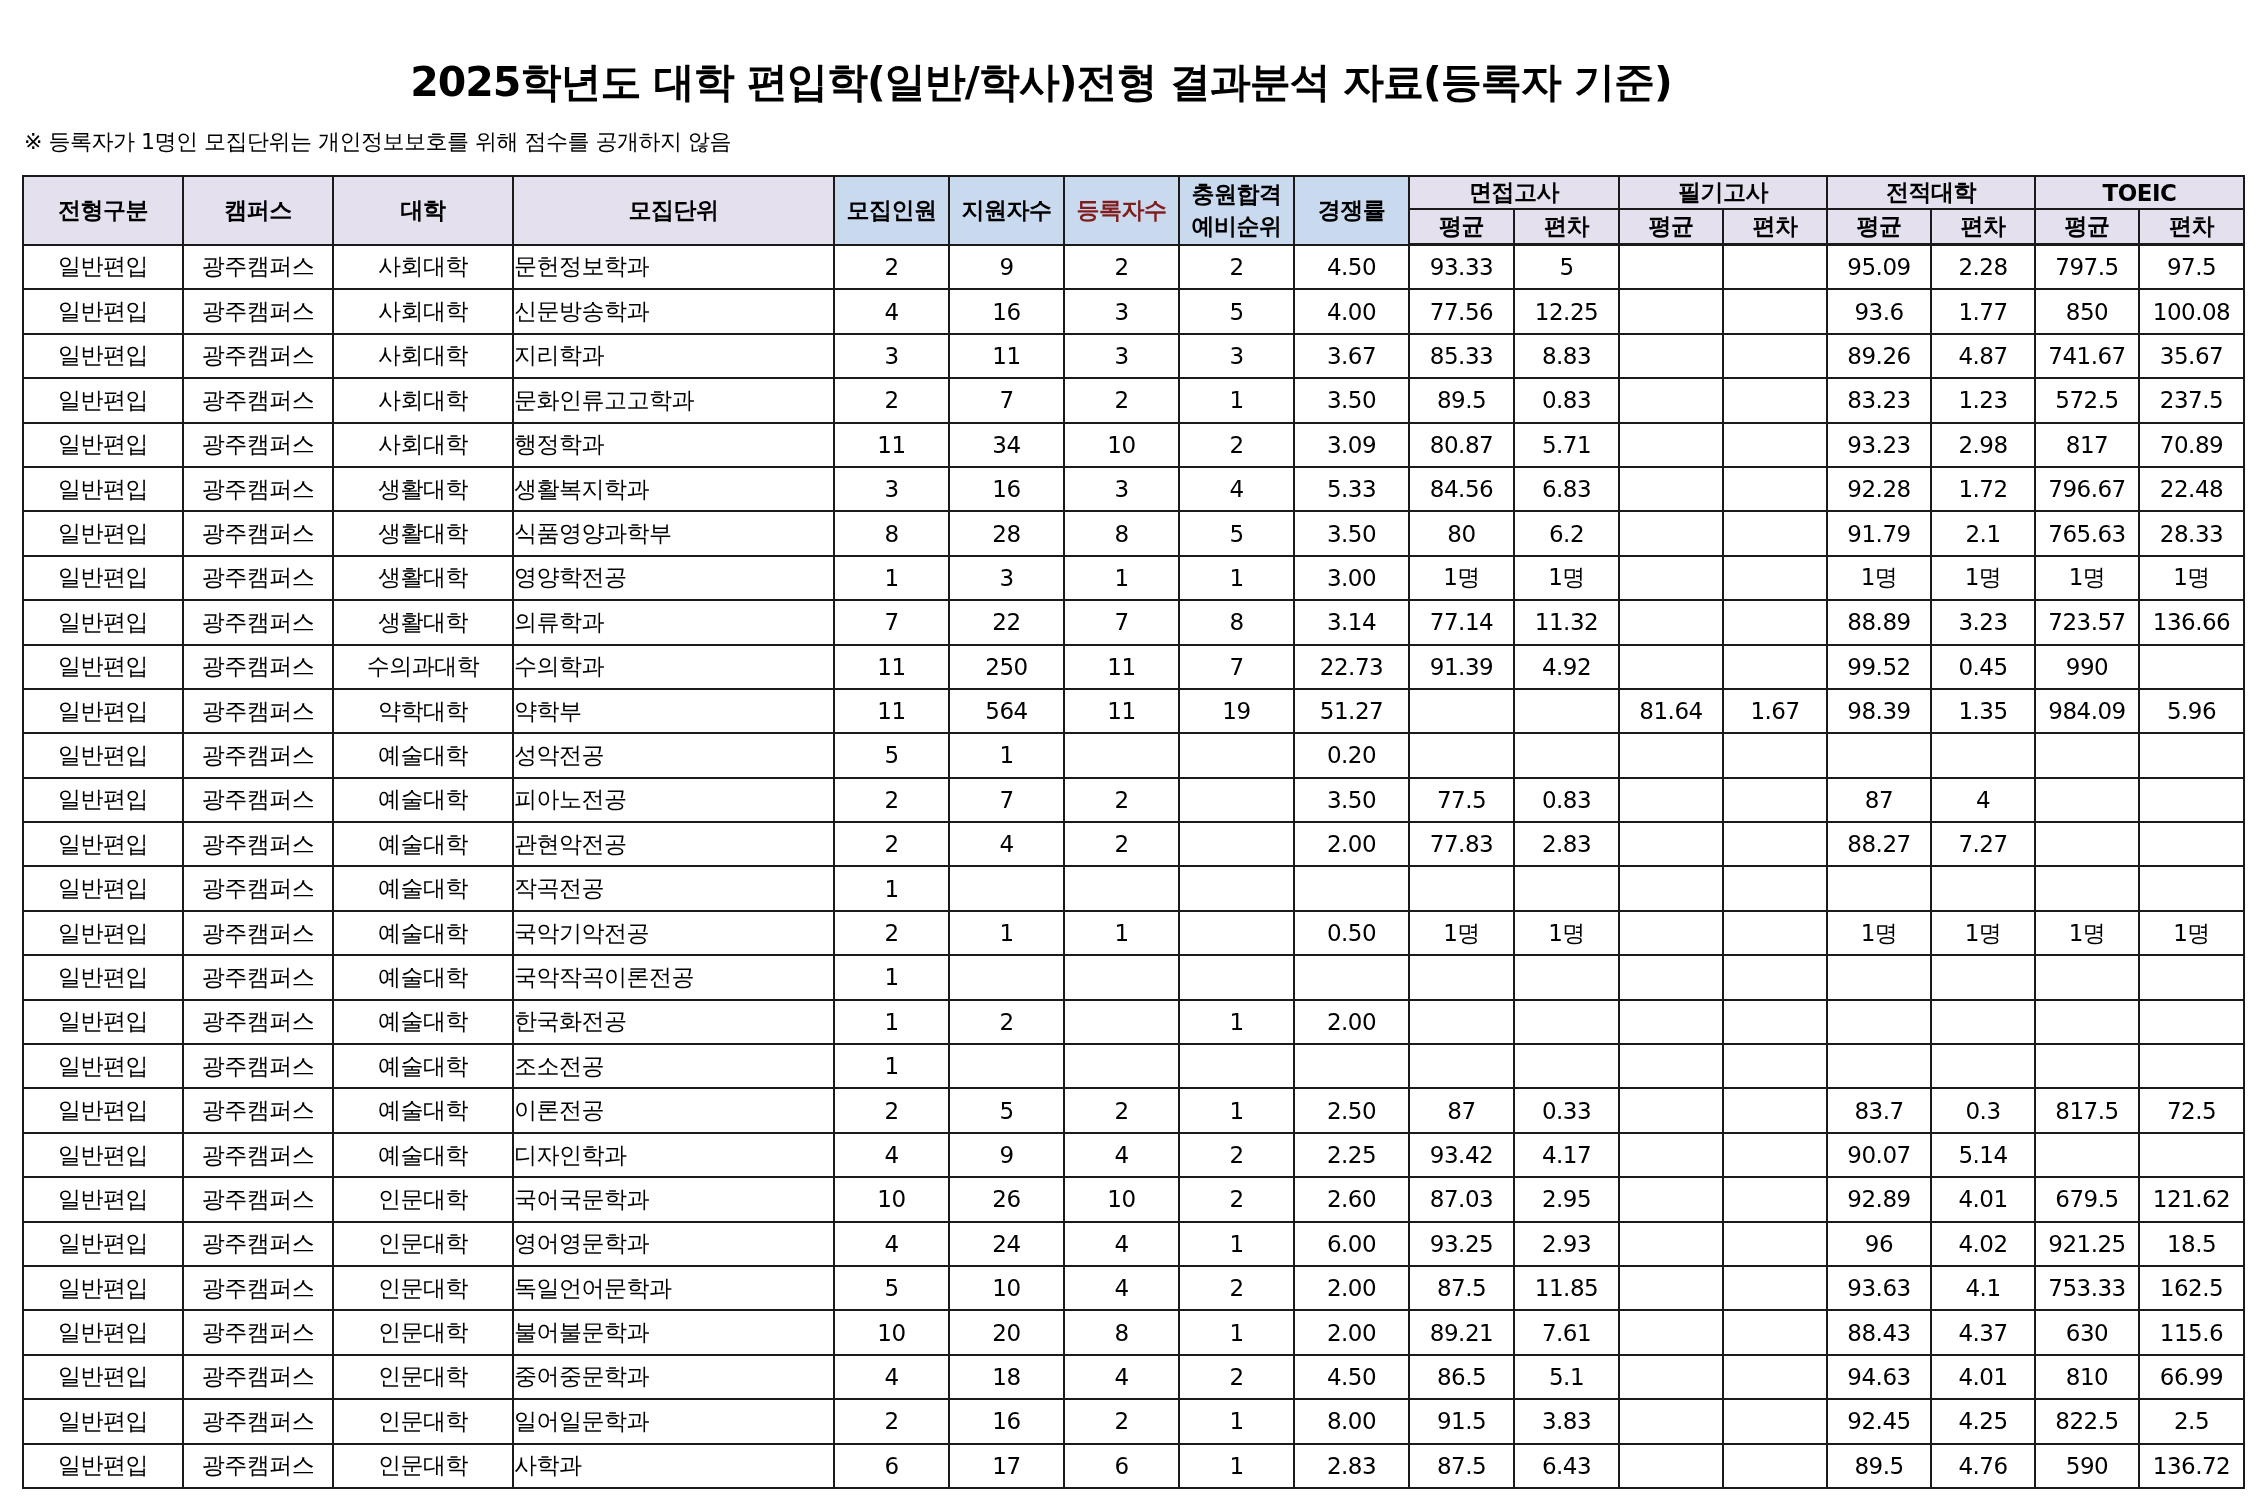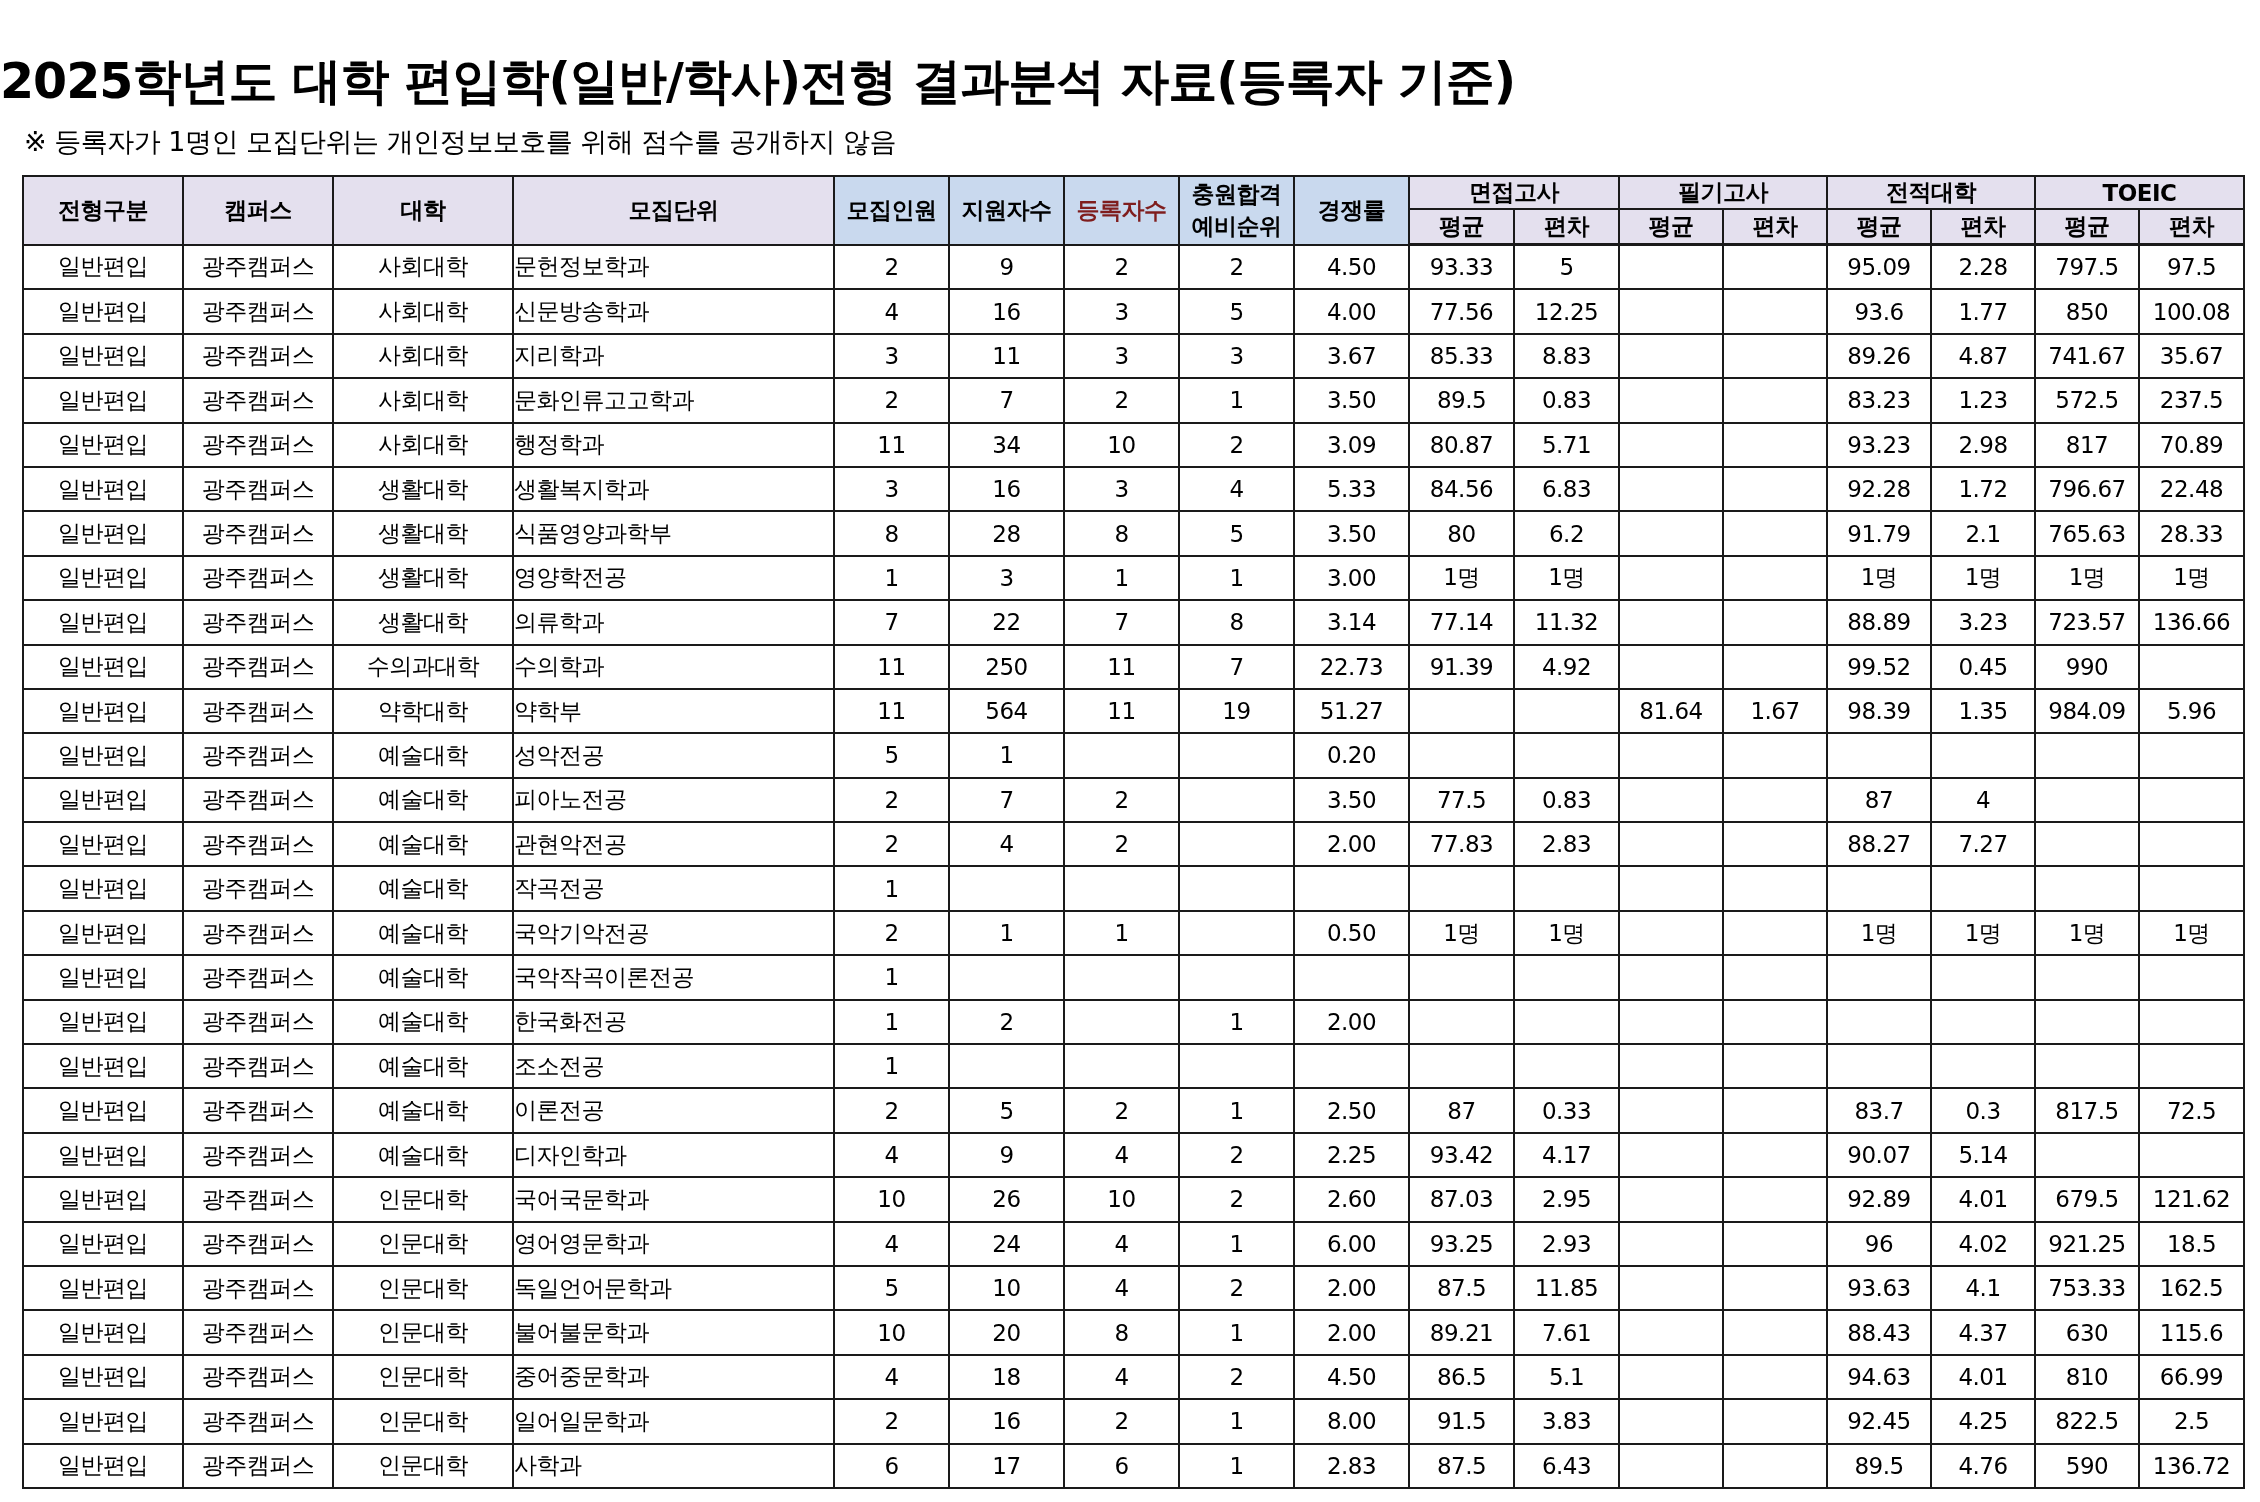--- a/index.html
+++ b/index.html
@@ -13,30 +13,31 @@
     position: relative;
     font-family: "DejaVu Sans", "Liberation Sans", sans-serif;
     color: #000;
     overflow: hidden;
   }
   .title {
     position: absolute;
     left: 0;
     top: 52px;
     width: 2082px;
-    font-size: 49px;
+    text-align: center;
+    font-size: 41px;
     font-weight: bold;
     letter-spacing: -1px;
     line-height: 60px;
   }
   .note {
     position: absolute;
     left: 24px;
     top: 124px;
-    font-size: 27px;
+    font-size: 22px;
     line-height: 36px;
     letter-spacing: -0.5px;
   }
   table.results {
     position: absolute;
     left: 22px;
     top: 175px;
     width: 2217px;
     border-collapse: collapse;
     table-layout: fixed;

